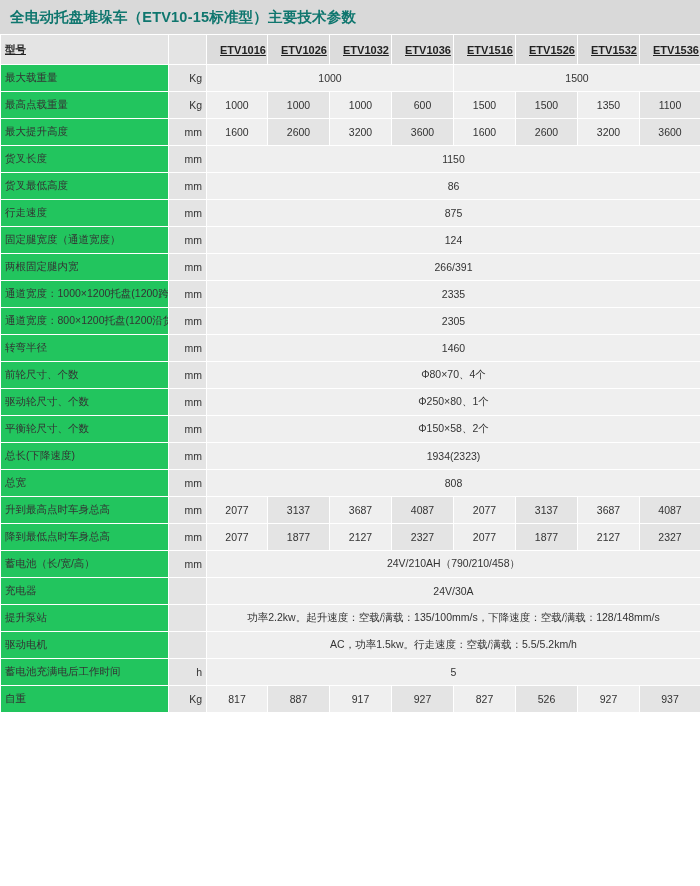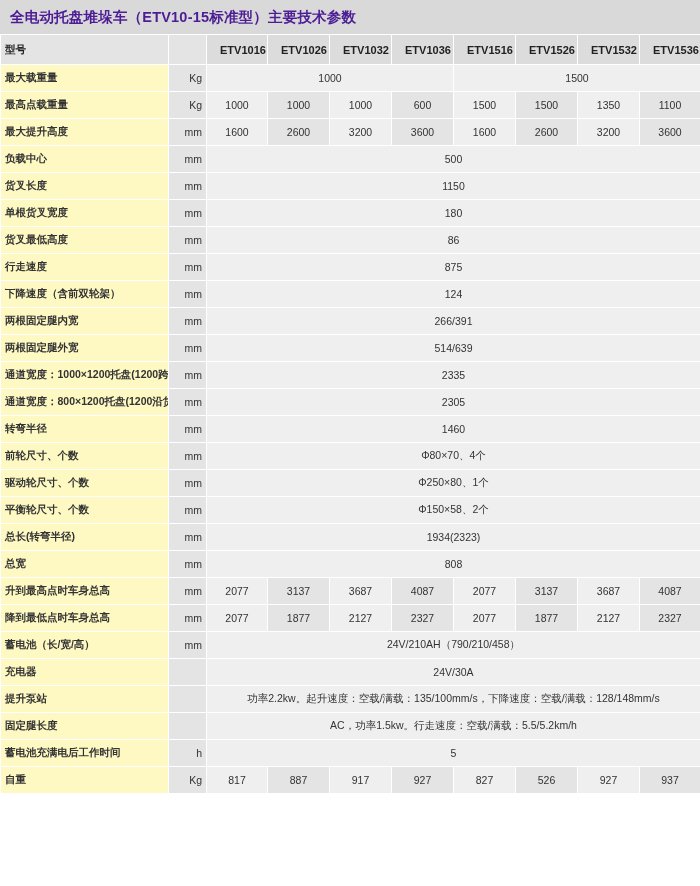--- a/index.html
+++ b/index.html
@@ -23,62 +23,62 @@
     background: #d9d9d9;
     height: 34px;
     display: flex;
     align-items: center;
     padding: 0 10px;
     box-sizing: border-box;
   }
   .title-bar .title-text {
     font-size: 14.5px;
     font-weight: bold;
-    color: #4c1d95;
+    color: #0f766e;
     letter-spacing: 0.2px;
   }
   table.spec {
     border-collapse: collapse;
     width: 700px;
     table-layout: fixed;
   }
   table.spec td {
     border: 1px solid #ffffff;
     font-size: 10.5px;
     color: #333333;
     height: 27px;
     padding: 0 4px;
     box-sizing: border-box;
     vertical-align: middle;
     overflow: hidden;
     white-space: nowrap;
   }
   td.label {
-    background: #fef9c3;
+    background: #22c55e;
     text-align: left;
     padding-left: 8px;
     width: 168px;
-    font-weight: bold;
   }
   td.unit {
     background: #e4e4e4;
     text-align: right;
     width: 38px;
   }
   td.val {
     background: #efefef;
     text-align: center;
   }
   td.val.alt {
     background: #e4e4e4;
   }
   tr.hdr td {
     height: 30px;
     font-weight: bold;
     color: #222222;
+    text-decoration: underline;
   }
   tr.hdr td.label {
     background: #e4e4e4;
   }
   tr.hdr td.unit {
     background: #e4e4e4;
   }
   tr.hdr td.val {
     background: #dcdcdc;
     font-size: 11px;
@@ -155,60 +155,45 @@
           <td class="val">1600</td>
           <td class="val alt">2600</td>
           <td class="val">3200</td>
           <td class="val alt">3600</td>
           <td class="val">1600</td>
           <td class="val alt">2600</td>
           <td class="val">3200</td>
           <td class="val alt">3600</td>
         </tr>
         <tr>
-          <td class="label">负载中心</td>
-          <td class="unit">mm</td>
-          <td class="span-all" colspan="8">500</td>
-        </tr>
-        <tr>
           <td class="label">货叉长度</td>
           <td class="unit">mm</td>
           <td class="span-all" colspan="8">1150</td>
         </tr>
         <tr>
-          <td class="label">单根货叉宽度</td>
-          <td class="unit">mm</td>
-          <td class="span-all" colspan="8">180</td>
-        </tr>
-        <tr>
           <td class="label">货叉最低高度</td>
           <td class="unit">mm</td>
           <td class="span-all" colspan="8">86</td>
         </tr>
         <tr>
           <td class="label">行走速度</td>
           <td class="unit">mm</td>
           <td class="span-all" colspan="8">875</td>
         </tr>
         <tr>
-          <td class="label">下降速度（含前双轮架）</td>
+          <td class="label">固定腿宽度（通道宽度）</td>
           <td class="unit">mm</td>
           <td class="span-all" colspan="8">124</td>
         </tr>
         <tr>
           <td class="label">两根固定腿内宽</td>
           <td class="unit">mm</td>
           <td class="span-all" colspan="8">266/391</td>
         </tr>
         <tr>
-          <td class="label">两根固定腿外宽</td>
-          <td class="unit">mm</td>
-          <td class="span-all" colspan="8">514/639</td>
-        </tr>
-        <tr>
           <td class="label nowrap-small">通道宽度：1000×1200托盘(1200跨货叉放置)</td>
           <td class="unit">mm</td>
           <td class="span-all" colspan="8">2335</td>
         </tr>
         <tr>
           <td class="label nowrap-small">通道宽度：800×1200托盘(1200沿货叉放置)</td>
           <td class="unit">mm</td>
           <td class="span-all" colspan="8">2305</td>
         </tr>
         <tr>
@@ -225,21 +210,21 @@
           <td class="label">驱动轮尺寸、个数</td>
           <td class="unit">mm</td>
           <td class="span-all" colspan="8">Φ250×80、1个</td>
         </tr>
         <tr>
           <td class="label">平衡轮尺寸、个数</td>
           <td class="unit">mm</td>
           <td class="span-all" colspan="8">Φ150×58、2个</td>
         </tr>
         <tr>
-          <td class="label">总长(转弯半径)</td>
+          <td class="label">总长(下降速度)</td>
           <td class="unit">mm</td>
           <td class="span-all" colspan="8">1934(2323)</td>
         </tr>
         <tr>
           <td class="label">总宽</td>
           <td class="unit">mm</td>
           <td class="span-all" colspan="8">808</td>
         </tr>
         <tr>
           <td class="label">升到最高点时车身总高</td>
@@ -274,21 +259,21 @@
           <td class="label">充电器</td>
           <td class="unit"></td>
           <td class="span-all" colspan="8">24V/30A</td>
         </tr>
         <tr>
           <td class="label">提升泵站</td>
           <td class="unit"></td>
           <td class="span-all" colspan="8">功率2.2kw。起升速度：空载/满载：135/100mm/s，下降速度：空载/满载：128/148mm/s</td>
         </tr>
         <tr>
-          <td class="label">固定腿长度</td>
+          <td class="label">驱动电机</td>
           <td class="unit"></td>
           <td class="span-all" colspan="8">AC，功率1.5kw。行走速度：空载/满载：5.5/5.2km/h</td>
         </tr>
         <tr>
           <td class="label">蓄电池充满电后工作时间</td>
           <td class="unit">h</td>
           <td class="span-all" colspan="8">5</td>
         </tr>
         <tr>
           <td class="label">自重</td>

